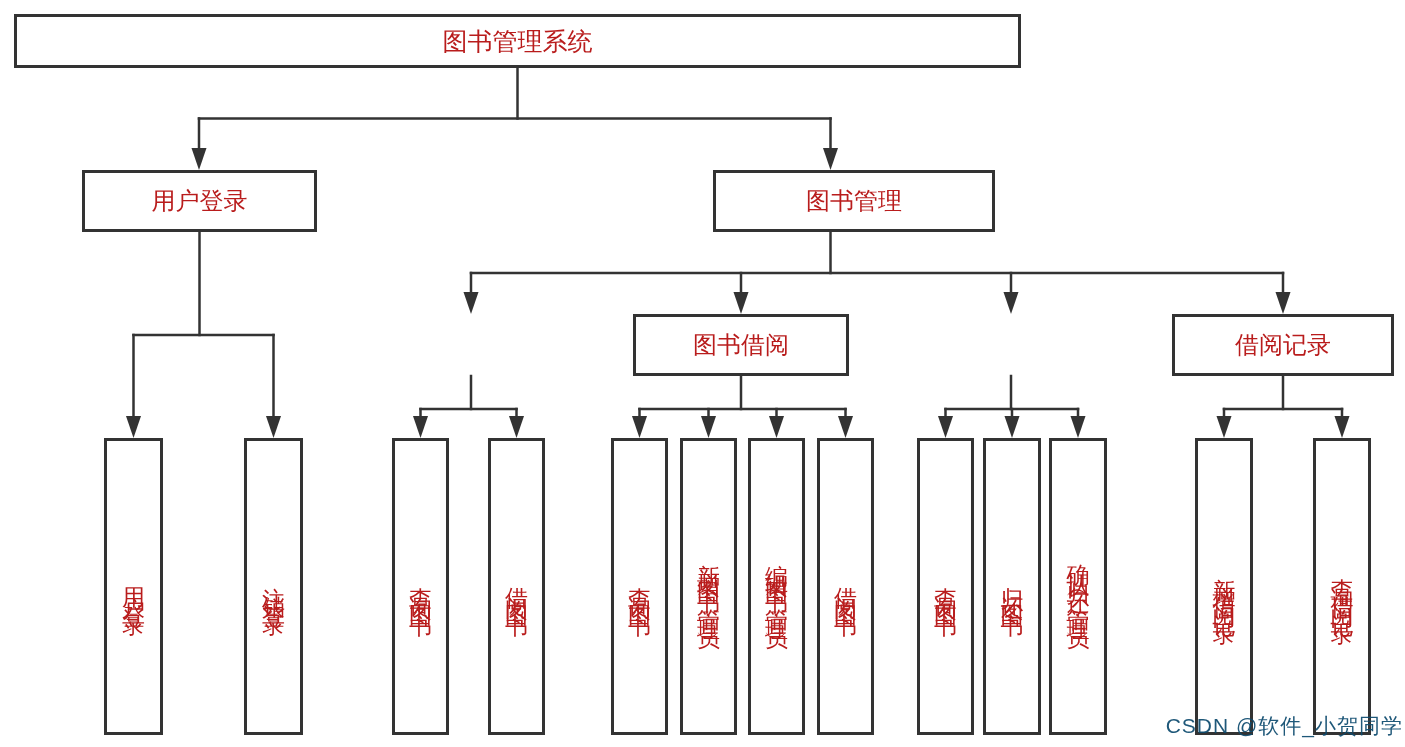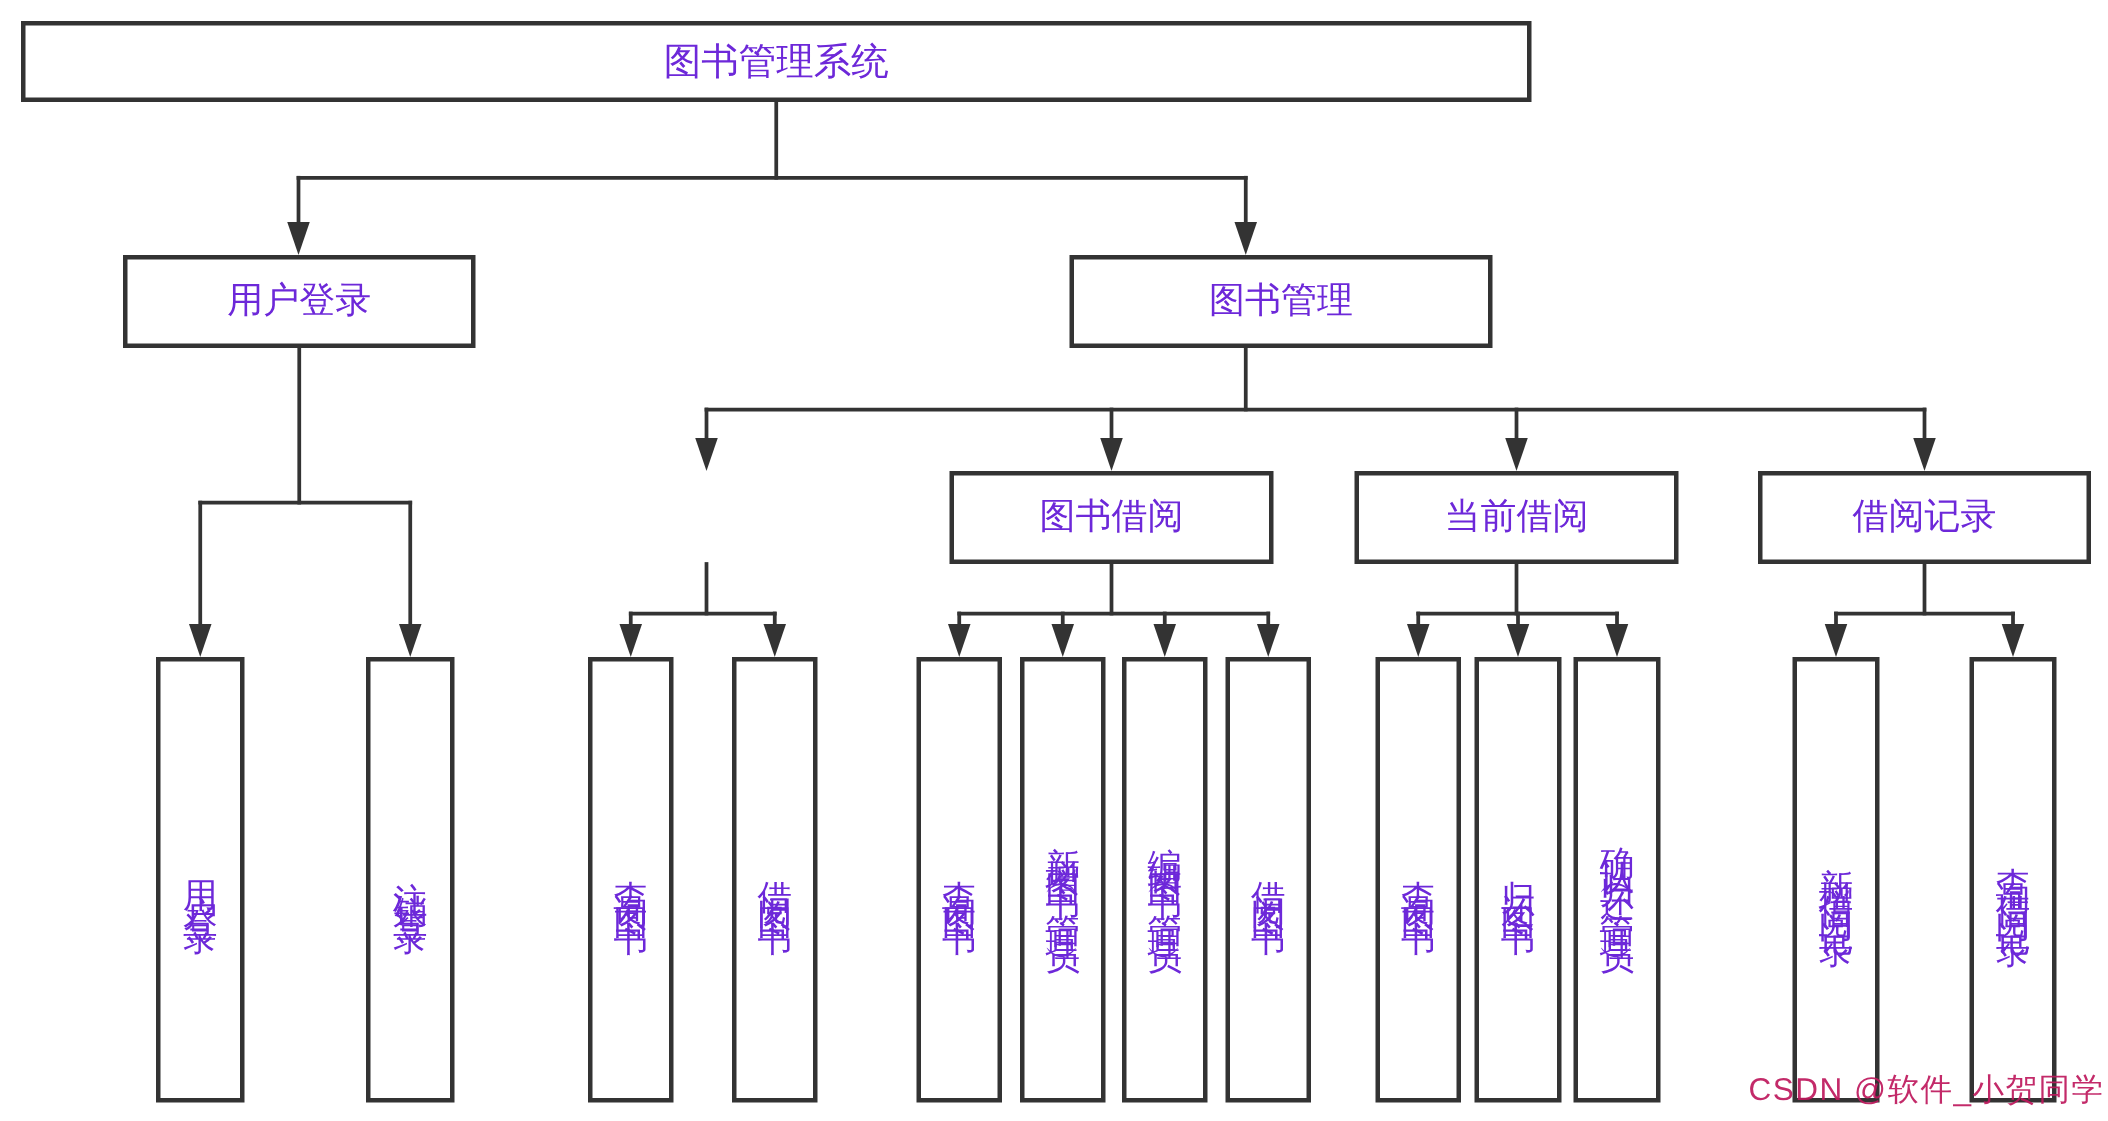--- a/index.html
+++ b/index.html
@@ -29,38 +29,38 @@
     display: flex;
     align-items: center;
     justify-content: center;
     color: #333333;
     z-index: 2;
   }
   .box .lbl {
     font-size: 24px;
     line-height: 1;
     white-space: nowrap;
-    color: #6d28d9;
+    color: #b91c1c;
   }
   .box.root .lbl {
     font-size: 25px;
   }
   .box.leaf .lbl {
     writing-mode: vertical-rl;
     text-orientation: mixed;
     font-size: 23px;
     letter-spacing: 9px;
     line-height: 1;
   }
   .watermark {
     position: absolute;
     right: 2px;
     top: 712px;
     font-size: 21px;
-    color: #be185d;
+    color: #0c4a6e;
     opacity: 0.92;
     z-index: 3;
     white-space: nowrap;
     letter-spacing: 1px;
   }
 </style>
 </head>
 <body>
 
 <div id="canvas">
@@ -138,23 +138,20 @@
   <div class="box" style="left:82px;top:170px;width:235px;height:62px">
     <span class="lbl">用户登录</span>
   </div>
   <div class="box" style="left:713px;top:170px;width:282px;height:62px">
     <span class="lbl">图书管理</span>
   </div>
 
   <div class="box" style="left:633px;top:314px;width:216px;height:62px">
     <span class="lbl">图书借阅</span>
   </div>
-  <div class="box" style="left:903px;top:314px;width:216px;height:62px">
-    <span class="lbl">当前借阅</span>
-  </div>
   <div class="box" style="left:1172px;top:314px;width:222px;height:62px">
     <span class="lbl">借阅记录</span>
   </div>
 
   <div class="box leaf" style="left:104px;top:438px;width:59px;height:297px">
     <span class="lbl">用户登录</span>
   </div>
   <div class="box leaf" style="left:244px;top:438px;width:59px;height:297px">
     <span class="lbl">注销登录</span>
   </div>

